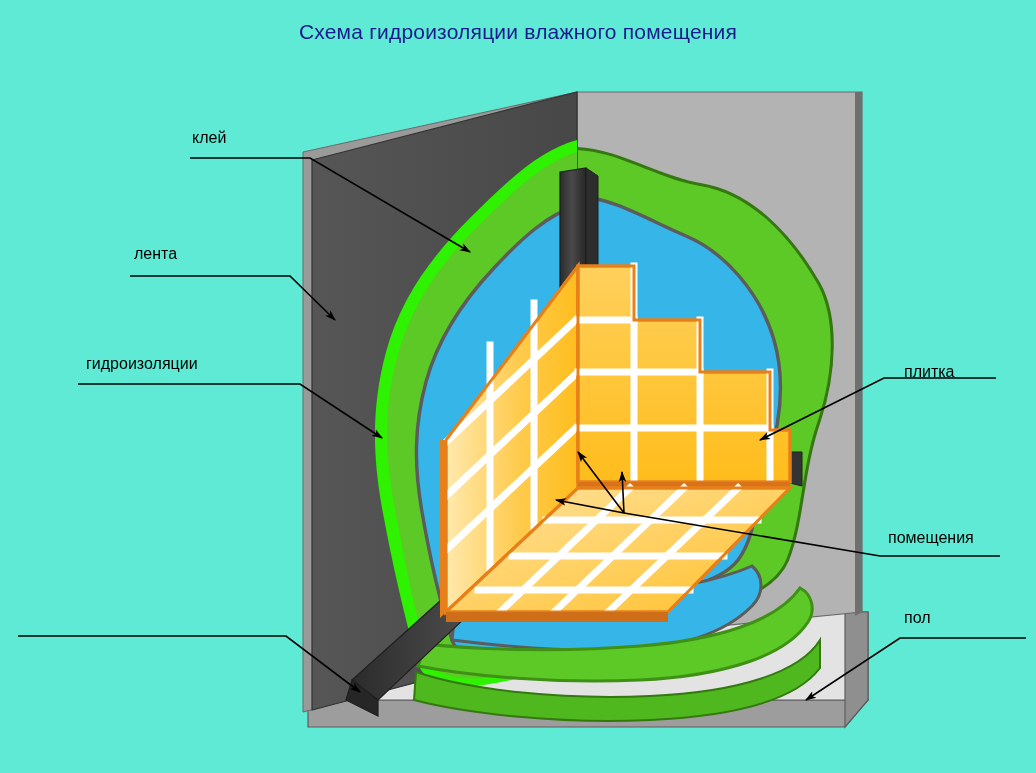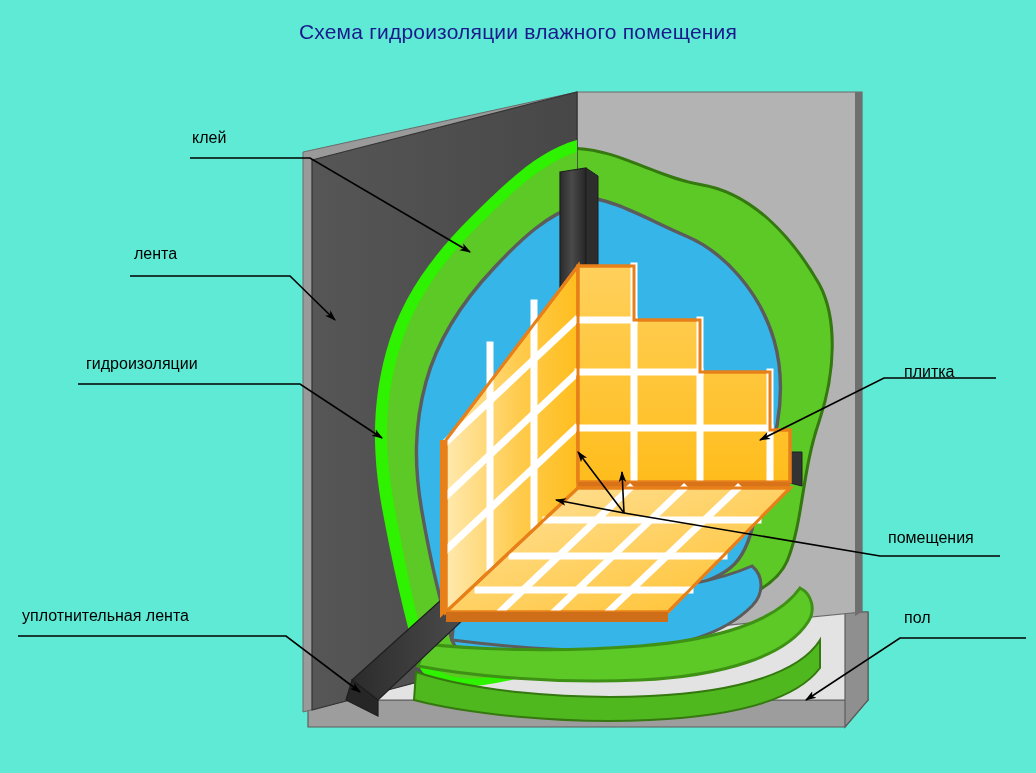--- a/index.html
+++ b/index.html
@@ -187,18 +187,17 @@
       <path d="M624,513 L622,472" marker-end="url(#arw)"></path>
       <path d="M624,513 L556,500" marker-end="url(#arw)"></path>
 
       <path d="M1026,638 L900,638 L806,700" marker-end="url(#arw)"></path>
     </g>
   </svg>
 
   <div class="lbl" style="left:192px;top:130px;">клей</div>
   <div class="lbl" style="left:134px;top:246px;">лента</div>
   <div class="lbl" style="left:86px;top:356px;">гидроизоляции</div>
-  <div class="lbl" style="left:22px;top:608px;">уплотнительная лента</div>
   <div class="lbl" style="left:904px;top:364px;">плитка</div>
   <div class="lbl" style="left:888px;top:530px;">помещения</div>
   <div class="lbl" style="left:868px;top:610px;padding-left:36px;">пол</div>
 
 </div>
 
 </body></html>

